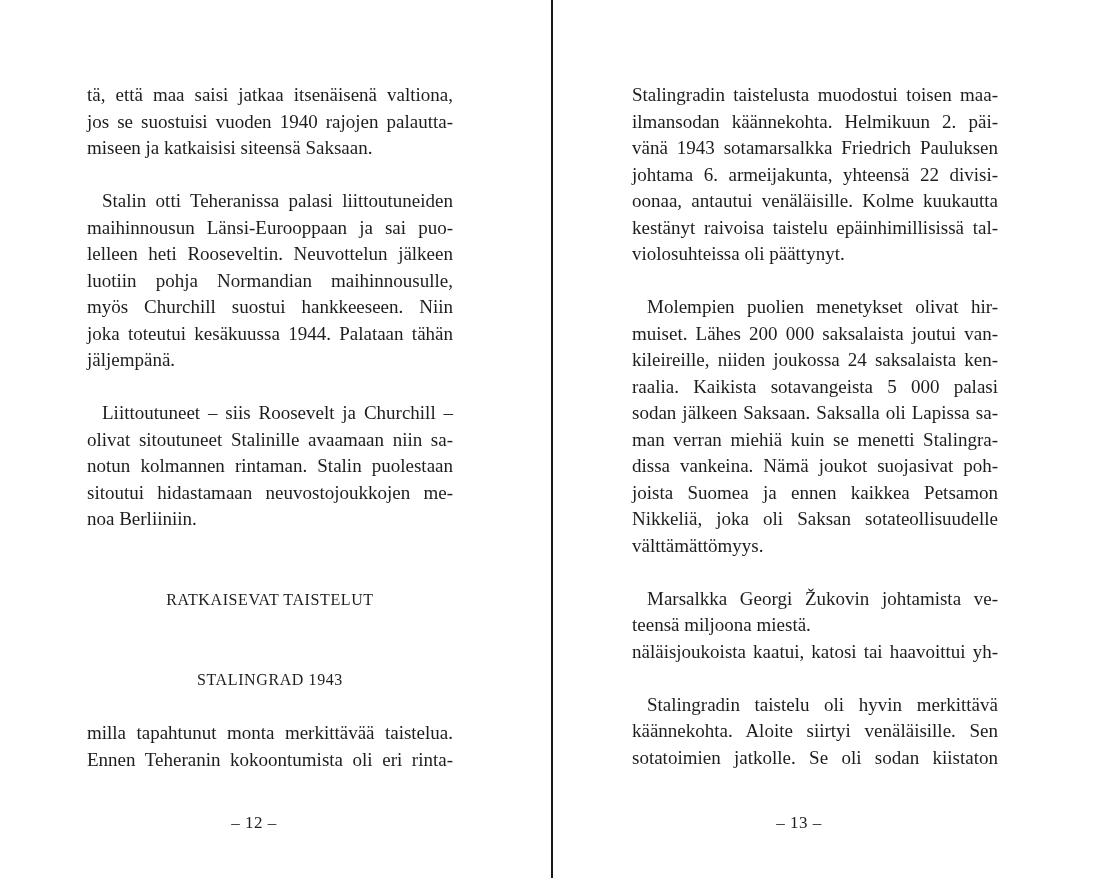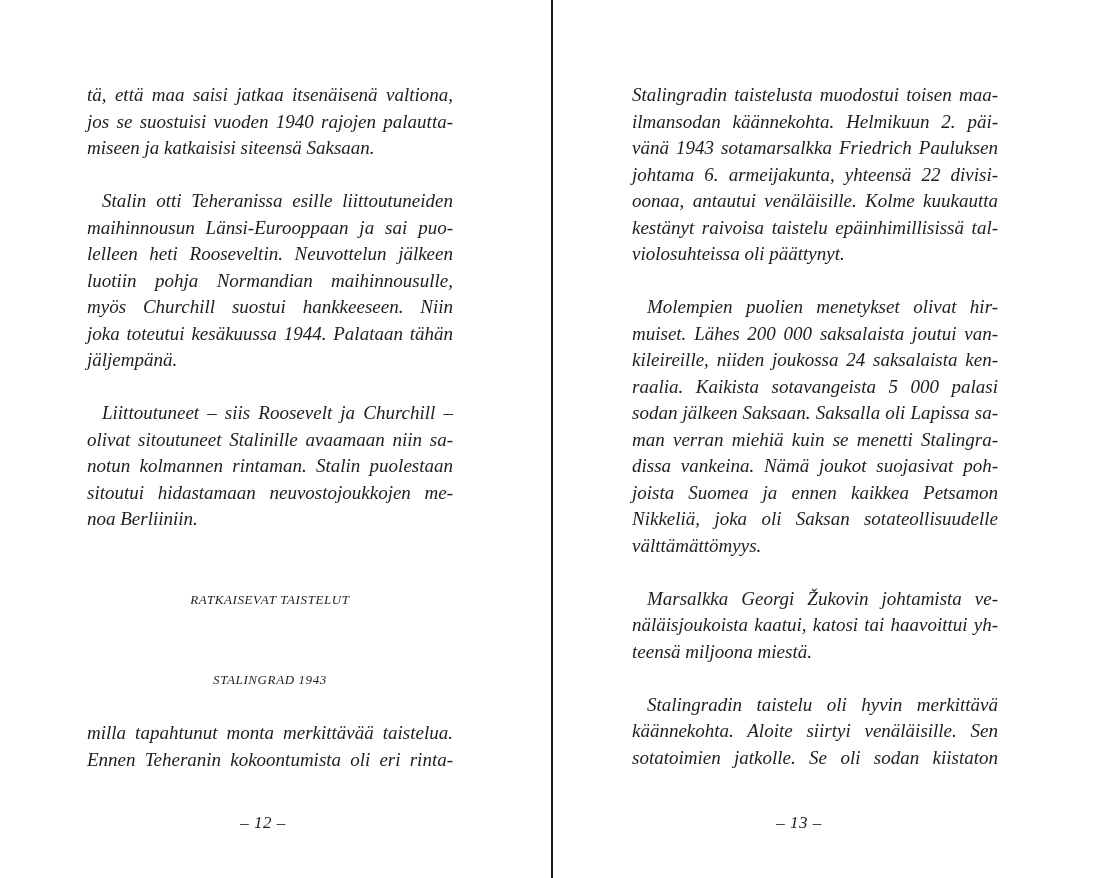--- a/index.html
+++ b/index.html
@@ -1,20 +1,20 @@
 <!DOCTYPE html>
 <html style="--bg: #ffffff; --ink: #1d1d1d; --divider: #1a1a1a;"><head>
 <meta charset="utf-8">
 <style>
   :root {
     --bg: #ffffff;
     --ink: #1d1d1d;
     --divider: #1a1a1a;
   }
-  * { box-sizing: border-box; font-style: italic; }
+  * { box-sizing: border-box; }
   html, body {
     margin: 0;
     padding: 0;
     background: var(--bg);
   }
   .spread {
     position: relative;
     width: 1100px;
     height: 878px;
     background: var(--bg);
@@ -37,57 +37,57 @@
     font-size: 19px;
     line-height: 26.5px;
   }
   .col-0 { left: 87px; }
   .col-1 { left: 632px; }
   .para { margin: 26.5px 0 0 0; }
   .col > :first-child { margin-top: 0; }
   .heading {
     margin: 54px 0 0 0;
     text-align: center;
-    font-size: 13px;
+    font-size: 16px;
     letter-spacing: 0.6px;
     line-height: 26.5px;
     white-space: nowrap;
   }
   .line {
     text-align: justify;
     text-align-last: justify;
   }
   .line.endline { text-align-last: left; }
   .line.indent { text-indent: 15px; }
   .pagenum {
     position: absolute;
     top: 810px;
     width: 366px;
     text-align: center;
     font-size: 17px;
     line-height: 26.5px;
     letter-spacing: 0.5px;
   }
-  .pn-0 { left: 80px; }
+  .pn-0 { left: 71px; }
   .pn-1 { left: 616px; }
 </style>
 </head>
 <body>
 
 <div class="spread">
   <div class="divider"></div>
 
   <div class="col col-0">
       <div class="para">
         <div class="line">tä, että maa saisi jatkaa itsenäisenä valtiona,</div>
         <div class="line">jos se suostuisi vuoden 1940 rajojen palautta-</div>
         <div class="line endline">miseen ja katkaisisi siteensä Saksaan.</div>
       </div>
       <div class="para">
-        <div class="line indent">Stalin otti Teheranissa esille liittoutuneiden</div>
+        <div class="line indent">Stalin otti Teheranissa palasi liittoutuneiden</div>
         <div class="line">maihinnousun Länsi-Eurooppaan ja sai puo-</div>
         <div class="line">lelleen heti Rooseveltin. Neuvottelun jälkeen</div>
         <div class="line">luotiin pohja Normandian maihinnousulle,</div>
         <div class="line">myös Churchill suostui hankkeeseen. Niin</div>
         <div class="line">joka toteutui kesäkuussa 1944. Palataan tähän</div>
         <div class="line endline">jäljempänä.</div>
       </div>
       <div class="para">
         <div class="line indent">Liittoutuneet – siis Roosevelt ja Churchill –</div>
         <div class="line">olivat sitoutuneet Stalinille avaamaan niin sa-</div>
@@ -119,22 +119,22 @@
         <div class="line">raalia. Kaikista sotavangeista 5 000 palasi</div>
         <div class="line">sodan jälkeen Saksaan. Saksalla oli Lapissa sa-</div>
         <div class="line">man verran miehiä kuin se menetti Stalingra-</div>
         <div class="line">dissa vankeina. Nämä joukot suojasivat poh-</div>
         <div class="line">joista Suomea ja ennen kaikkea Petsamon</div>
         <div class="line">Nikkeliä, joka oli Saksan sotateollisuudelle</div>
         <div class="line endline">välttämättömyys.</div>
       </div>
       <div class="para">
         <div class="line indent">Marsalkka Georgi Žukovin johtamista ve-</div>
+        <div class="line endline">teensä miljoona miestä.</div>
         <div class="line">näläisjoukoista kaatui, katosi tai haavoittui yh-</div>
-        <div class="line endline">teensä miljoona miestä.</div>
       </div>
       <div class="para">
         <div class="line indent">Stalingradin taistelu oli hyvin merkittävä</div>
         <div class="line">käännekohta. Aloite siirtyi venäläisille. Sen</div>
         <div class="line">sotatoimien jatkolle. Se oli sodan kiistaton</div>
       </div>
     </div>
 
   <div class="pagenum pn-0">– 12 –</div>
   <div class="pagenum pn-1">– 13 –</div>

